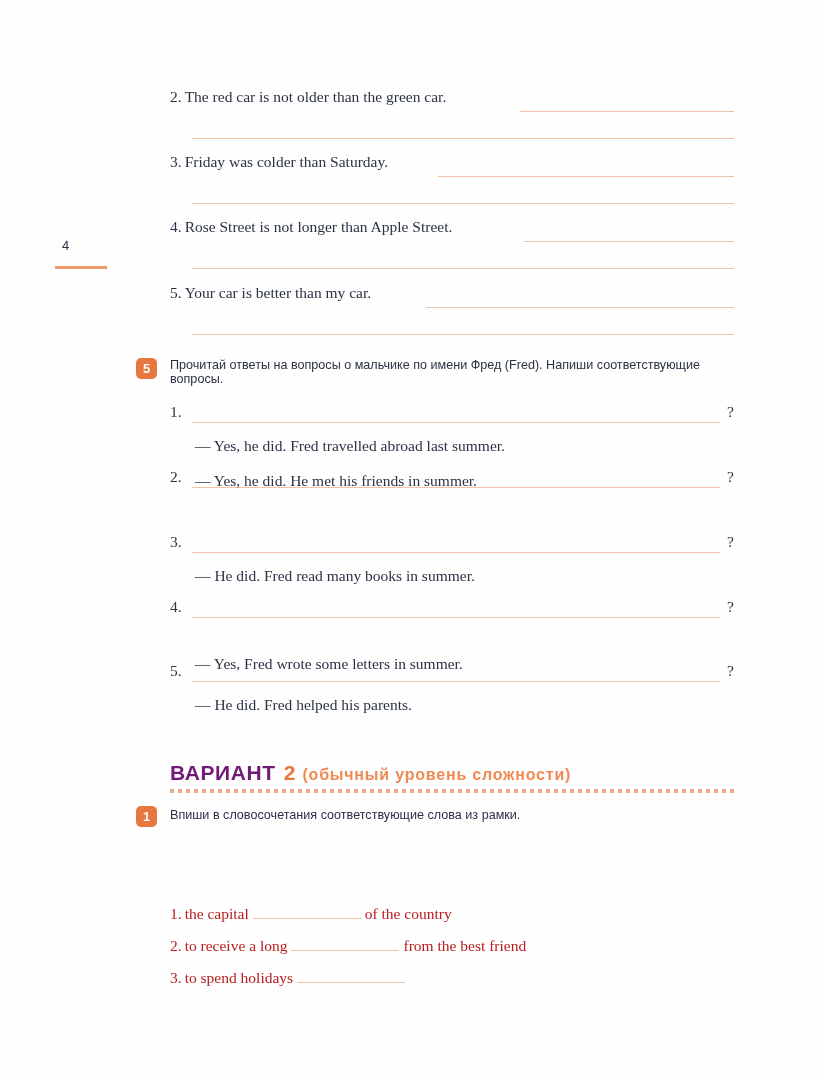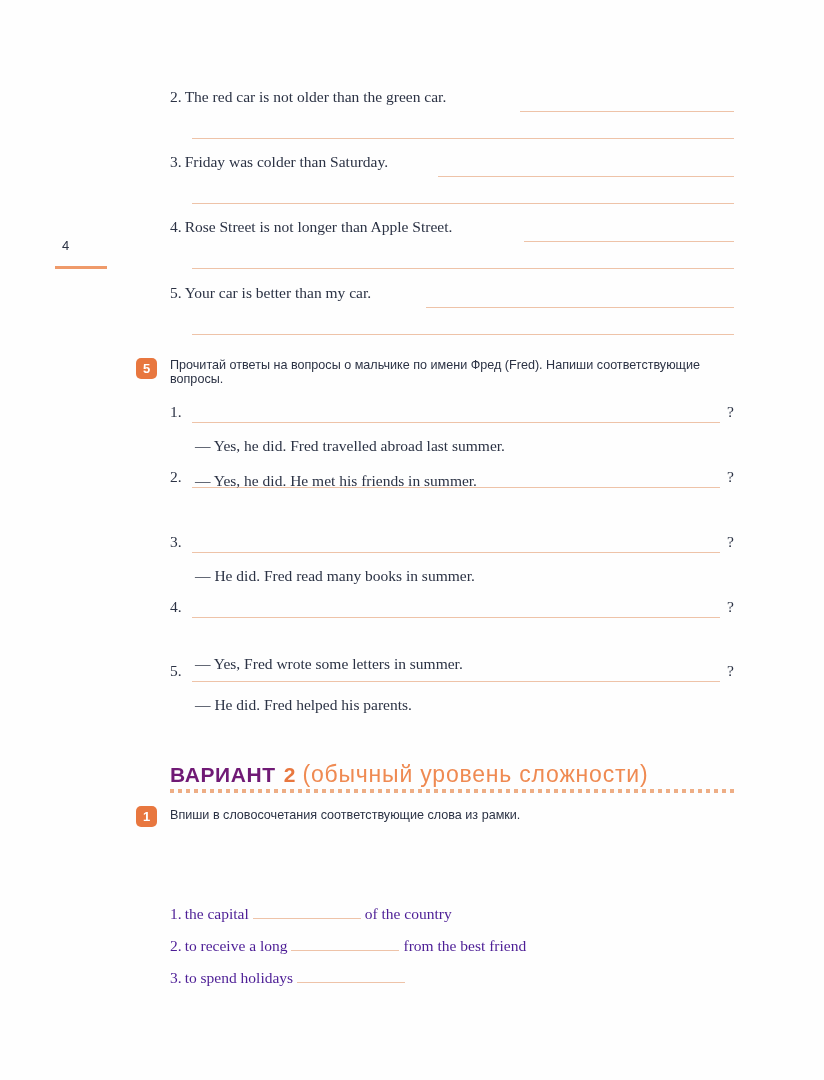--- a/index.html
+++ b/index.html
@@ -154,24 +154,25 @@
     color: #701a75;
     letter-spacing: 0.6px;
   }
   .variant-num {
     font-size: 21px;
     font-weight: bold;
     color: #e8773f;
     margin-left: 8px;
   }
   .variant-sub {
-    font-size: 23px;
+    font-size: 16px;
     color: #ef8a52;
     margin-left: 7px;
     letter-spacing: 0.8px;
+    font-weight: bold;
   }
   .dotted-rule {
     position: absolute;
     left: 0;
     height: 4px;
     background-image: linear-gradient(to right, #eeae86 0 4px, transparent 4px 8px);
     background-size: 8px 4px;
     background-repeat: repeat-x;
   }
 
@@ -190,21 +191,21 @@
     font-size: 15.5px;
     color: #2b3244;
     padding: 0 16px;
   }
 
   
   .phrase {
     position: absolute;
     left: 0;
     font-size: 15.5px;
-    color: #4c1d95;
+    color: #b91c1c;
     white-space: nowrap;
     height: 22px;
   }
   .phrase .pn { margin-right: 3px; }
   .blank {
     display: inline-block;
     border-bottom: 1px solid #eec3a8;
     vertical-align: baseline;
     margin: 0 4px;
     height: 14px;

